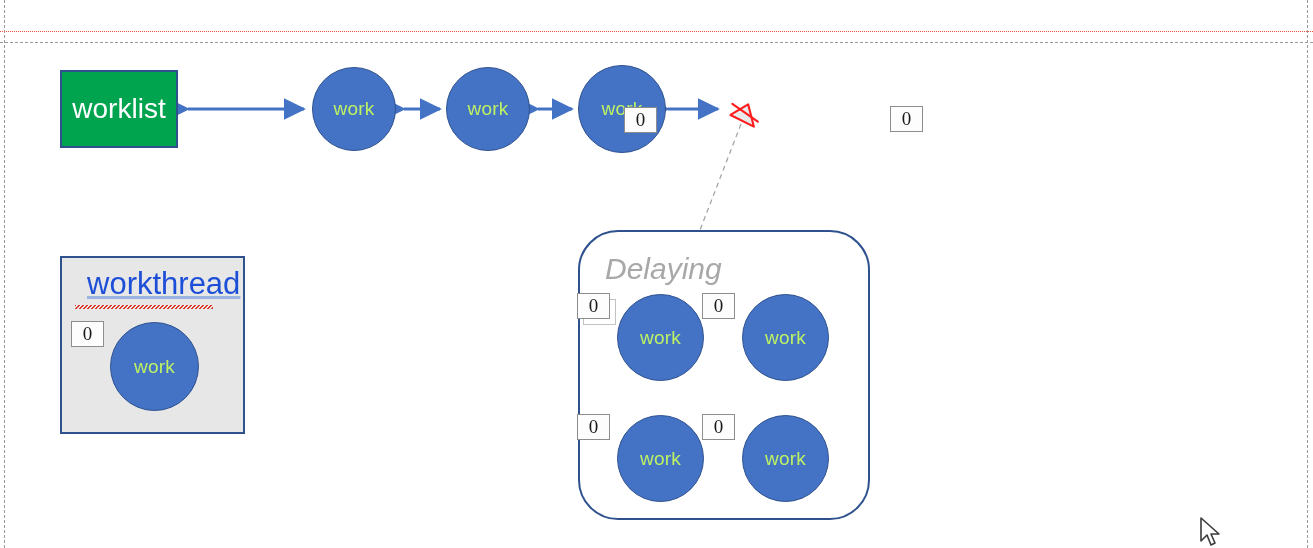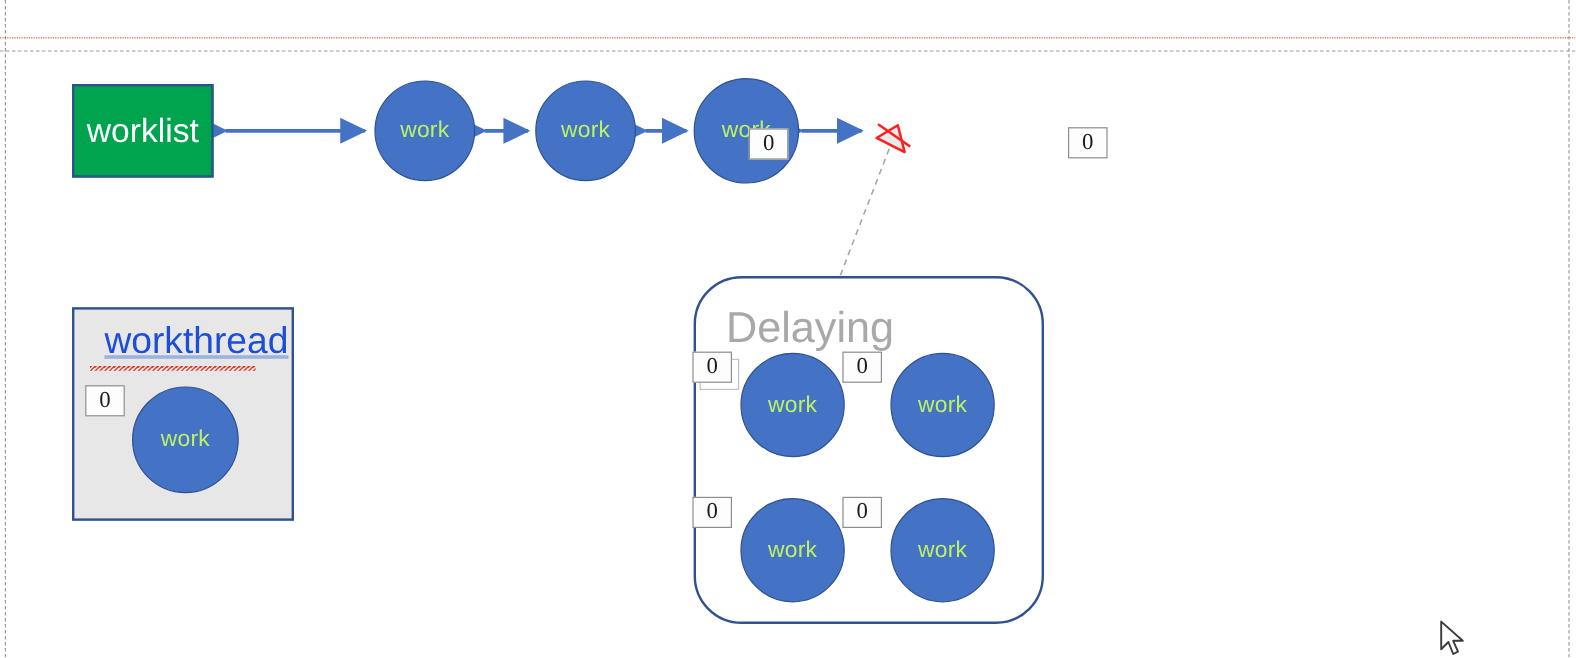--- a/index.html
+++ b/index.html
@@ -98,23 +98,24 @@
   }
   .delaying-box {
     position: absolute;
     background: #ffffff;
     border: 2px solid #2f528f;
     border-radius: 40px;
     box-sizing: border-box;
   }
   .delaying-title {
     position: absolute;
-    font-size: 36px;
+    font-size: 30px;
     color: #a8a8a8;
     white-space: nowrap;
+    font-style: italic;
   }
   .counter-badge {
     position: absolute;
     background: #fdfdfd;
     border: 1px solid #8d8d8d;
     box-sizing: border-box;
     display: flex;
     align-items: center;
     justify-content: center;
     font-family: "Liberation Serif", serif;

